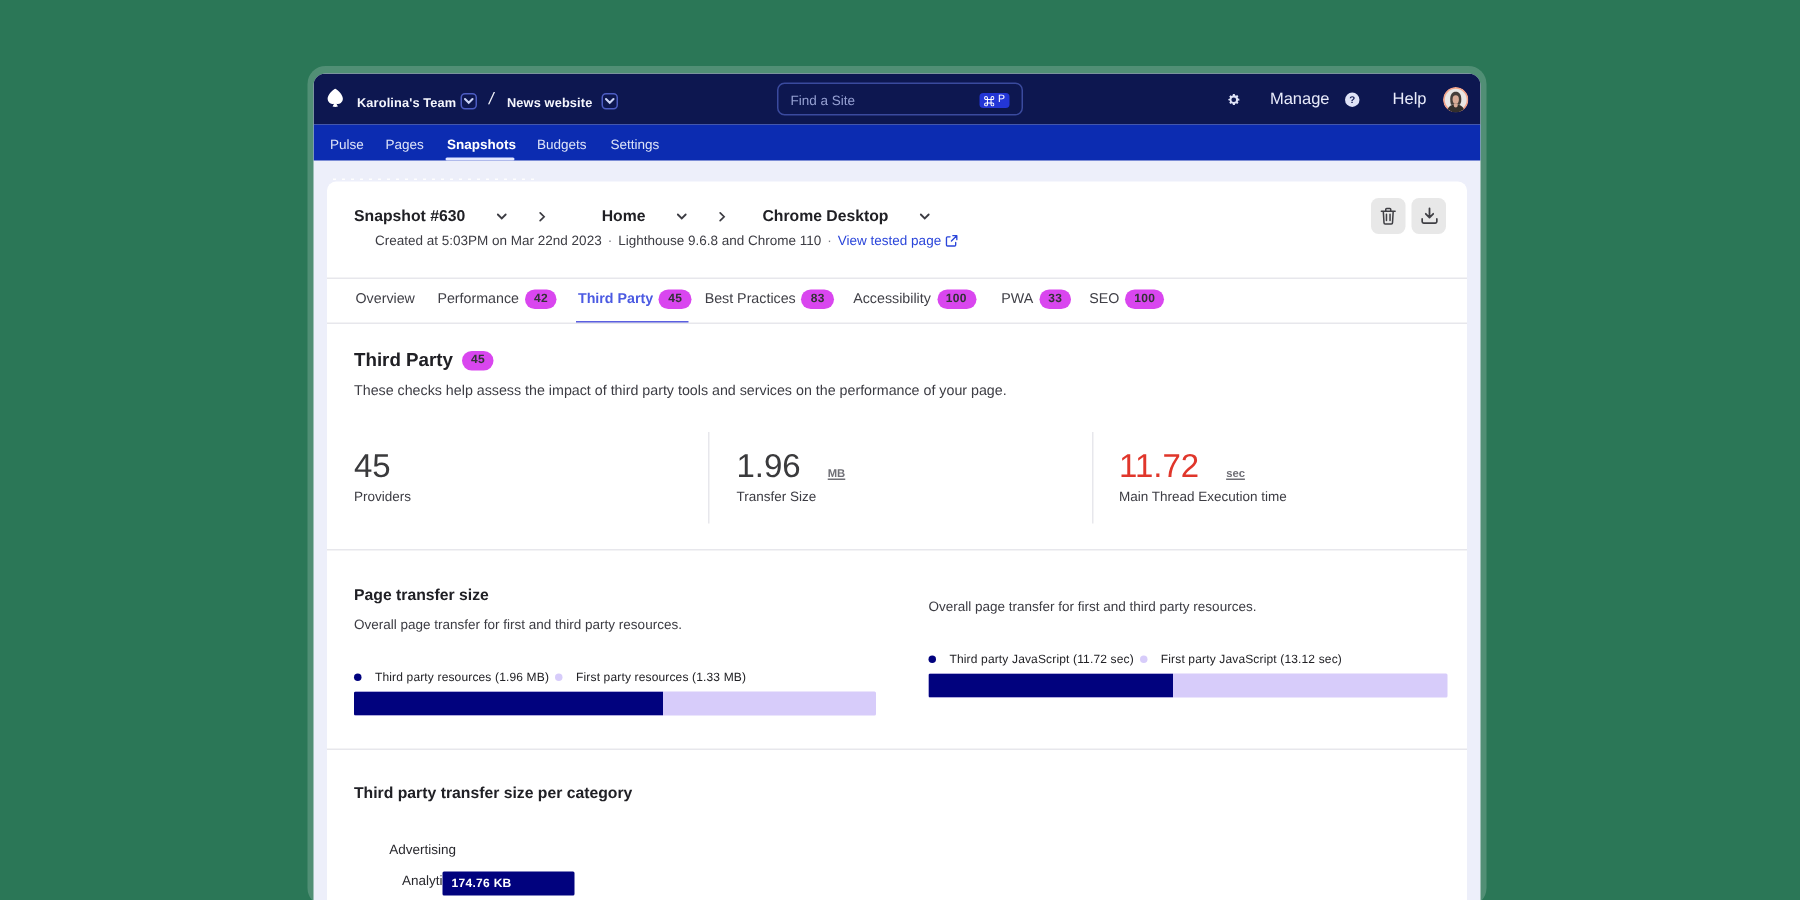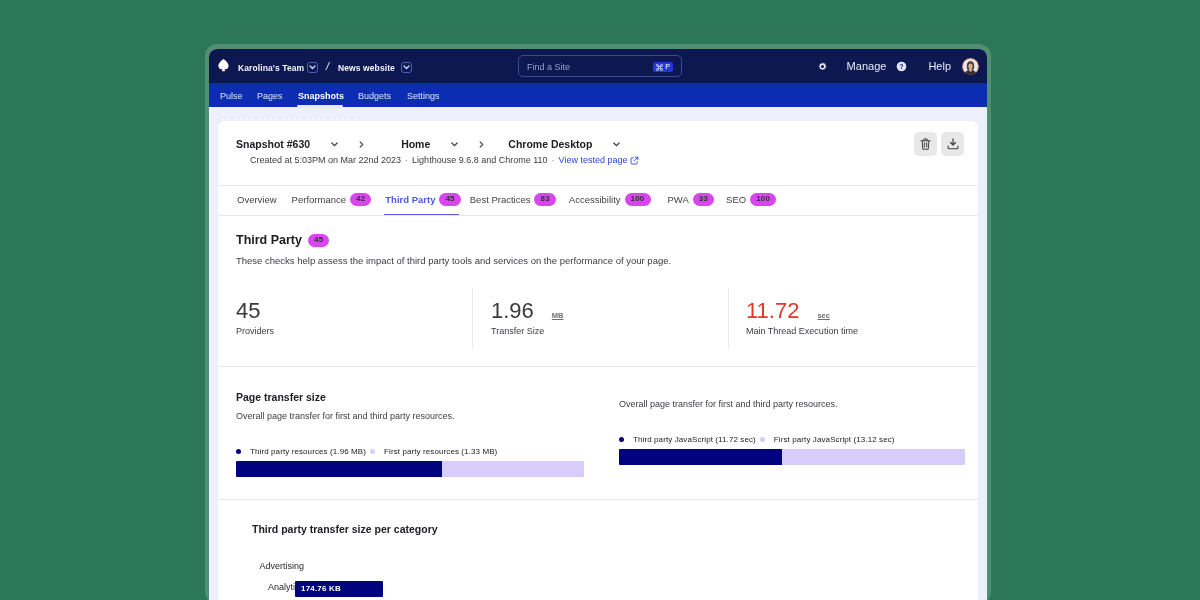--- a/index.html
+++ b/index.html
@@ -237,19 +237,19 @@
         <span class="li">
               <span class="ldot" style="background:#d7ccfa"></span>
               <span>First party JavaScript (13.12 sec)</span>
             </span>
       </div>
       <div class="bar">
             <div class="fill" style="width:47.1%"></div>
           </div>
     </div>
     <div class="hline" style="top:378px"></div>
-    <div class="sech" style="top:401px; font-size:10.5px;margin-left:16px;">Third party transfer size per category</div>
+    <div class="sech" style="top:401px; font-size:10.5px;">Third party transfer size per category</div>
     <div class="rowlbl" style="top:440px">Advertising</div>
     <div class="rowlbl" style="top:461px">Analytics</div>
     <div class="rowbar" style="top:459.5px; width:88px;">174.76 KB</div>
   </div>
  </div>
 </div>
 
 </body></html>

